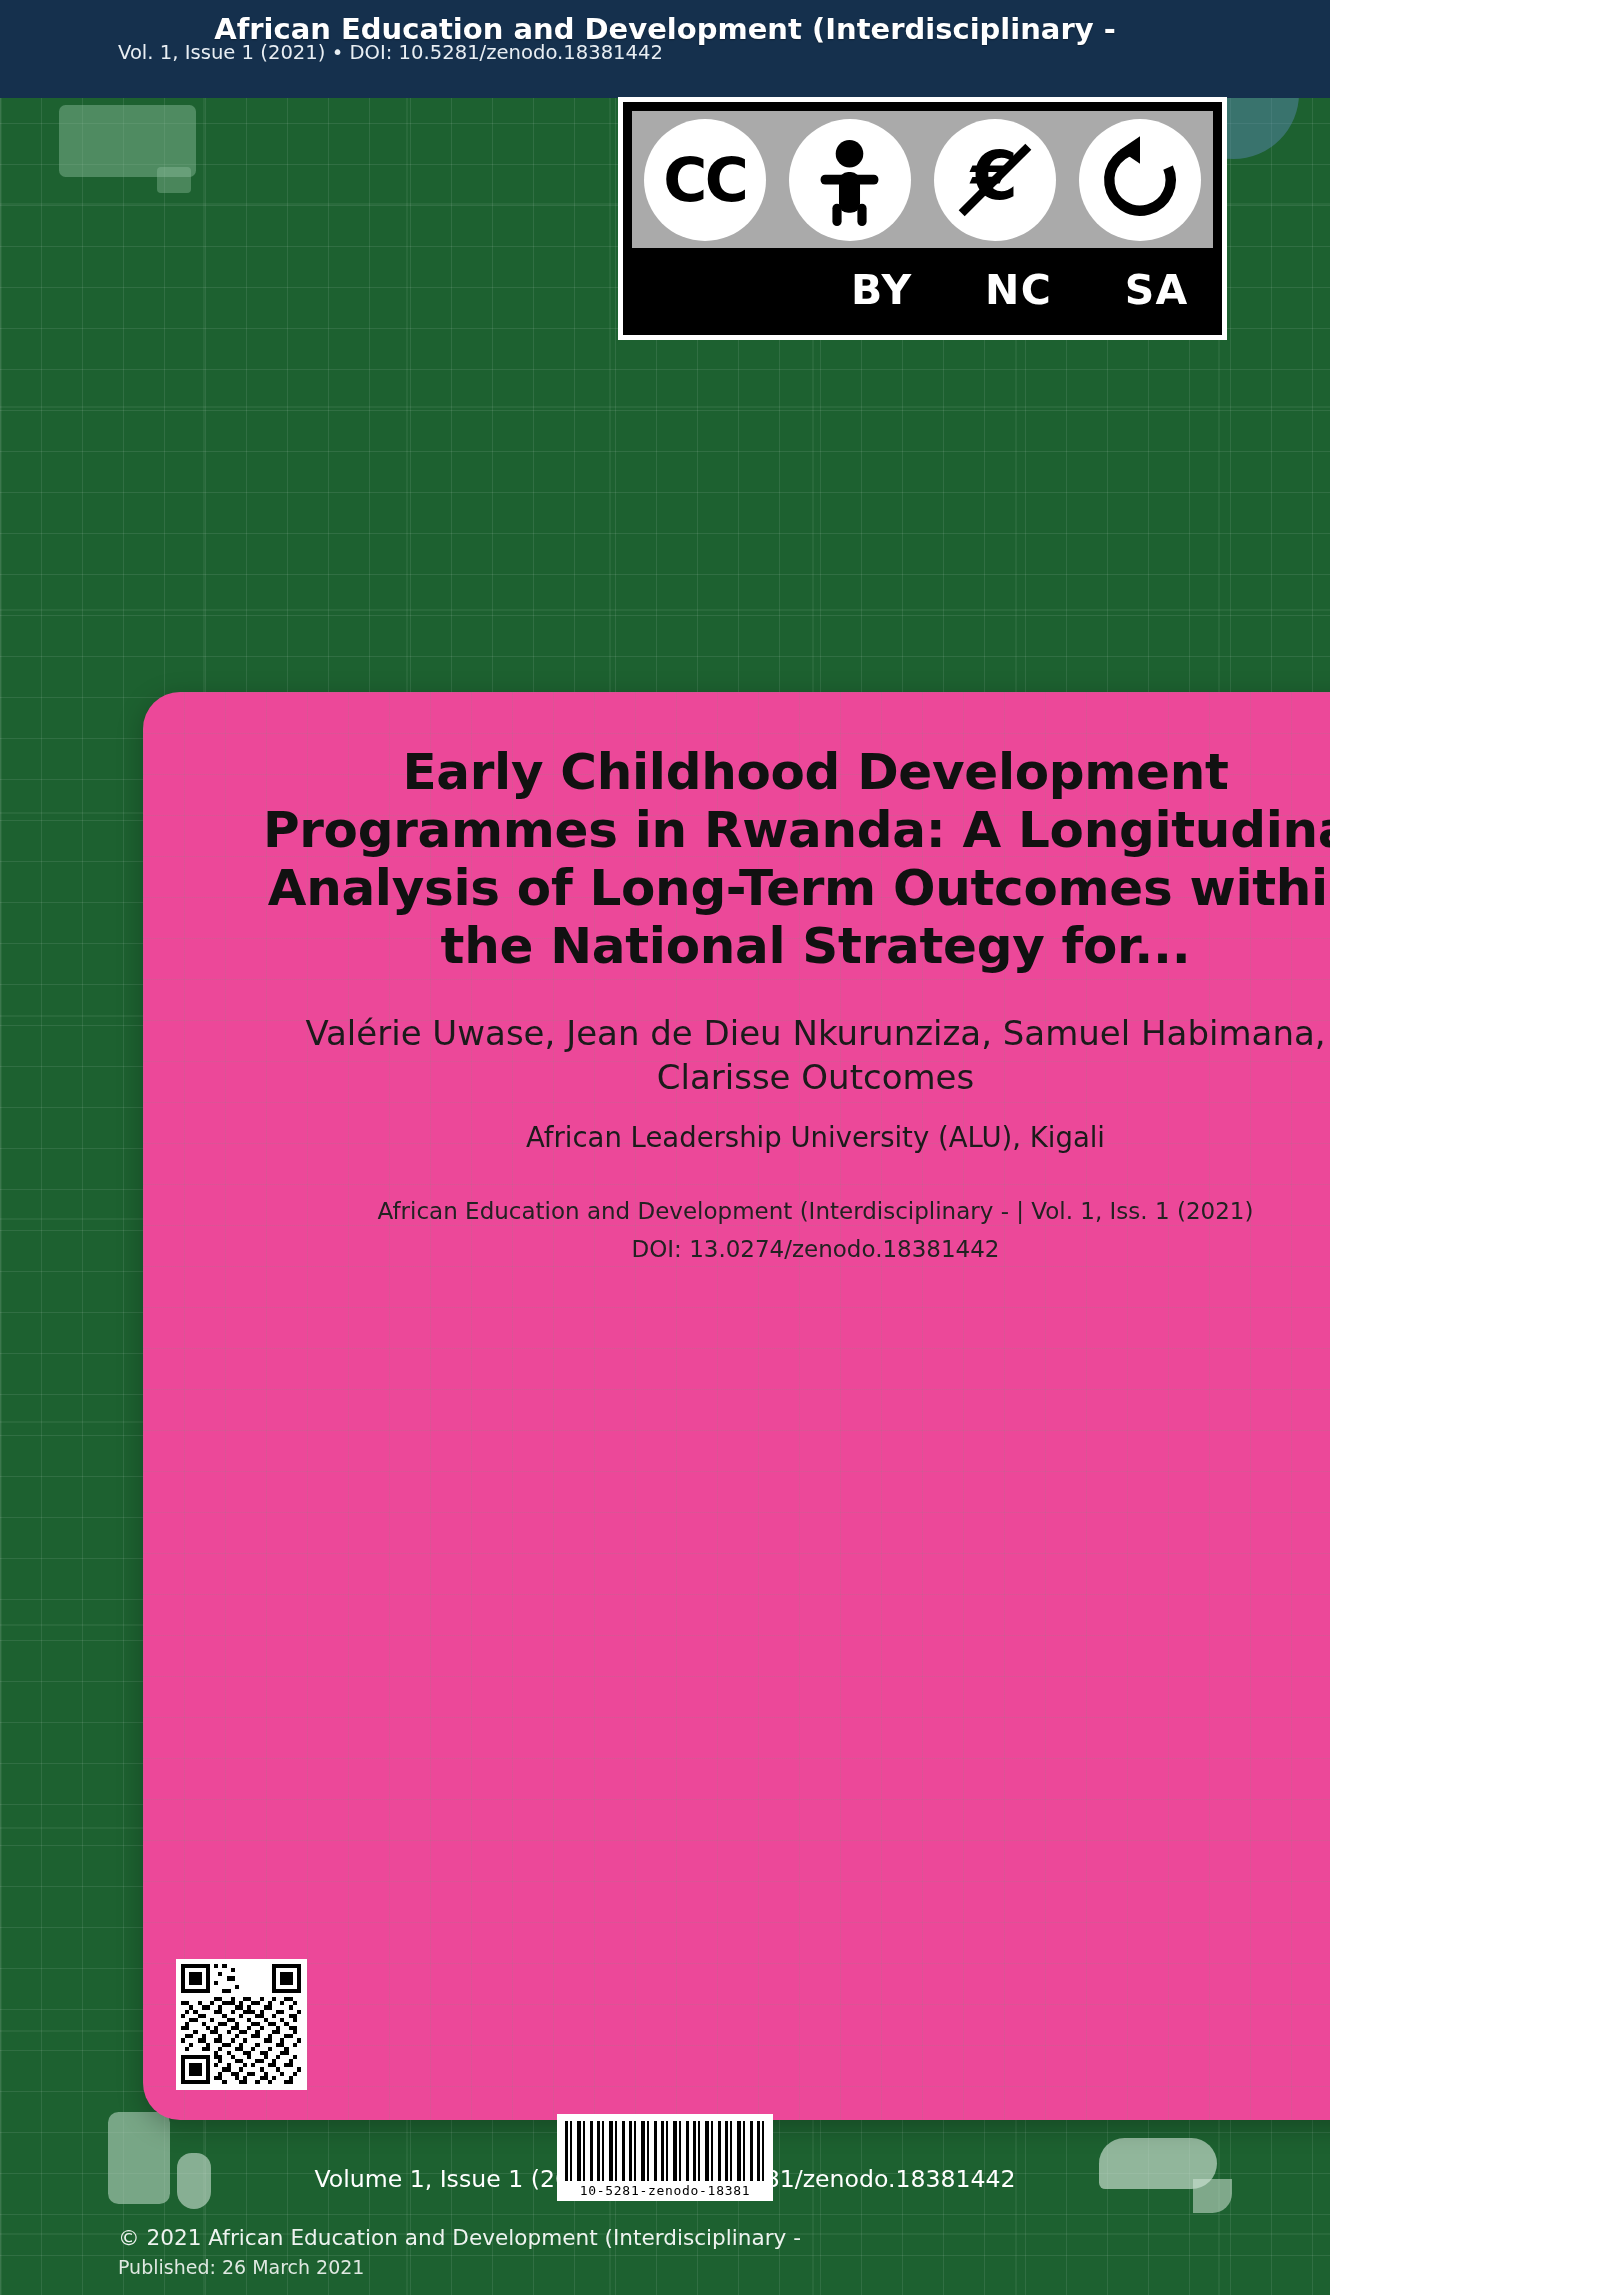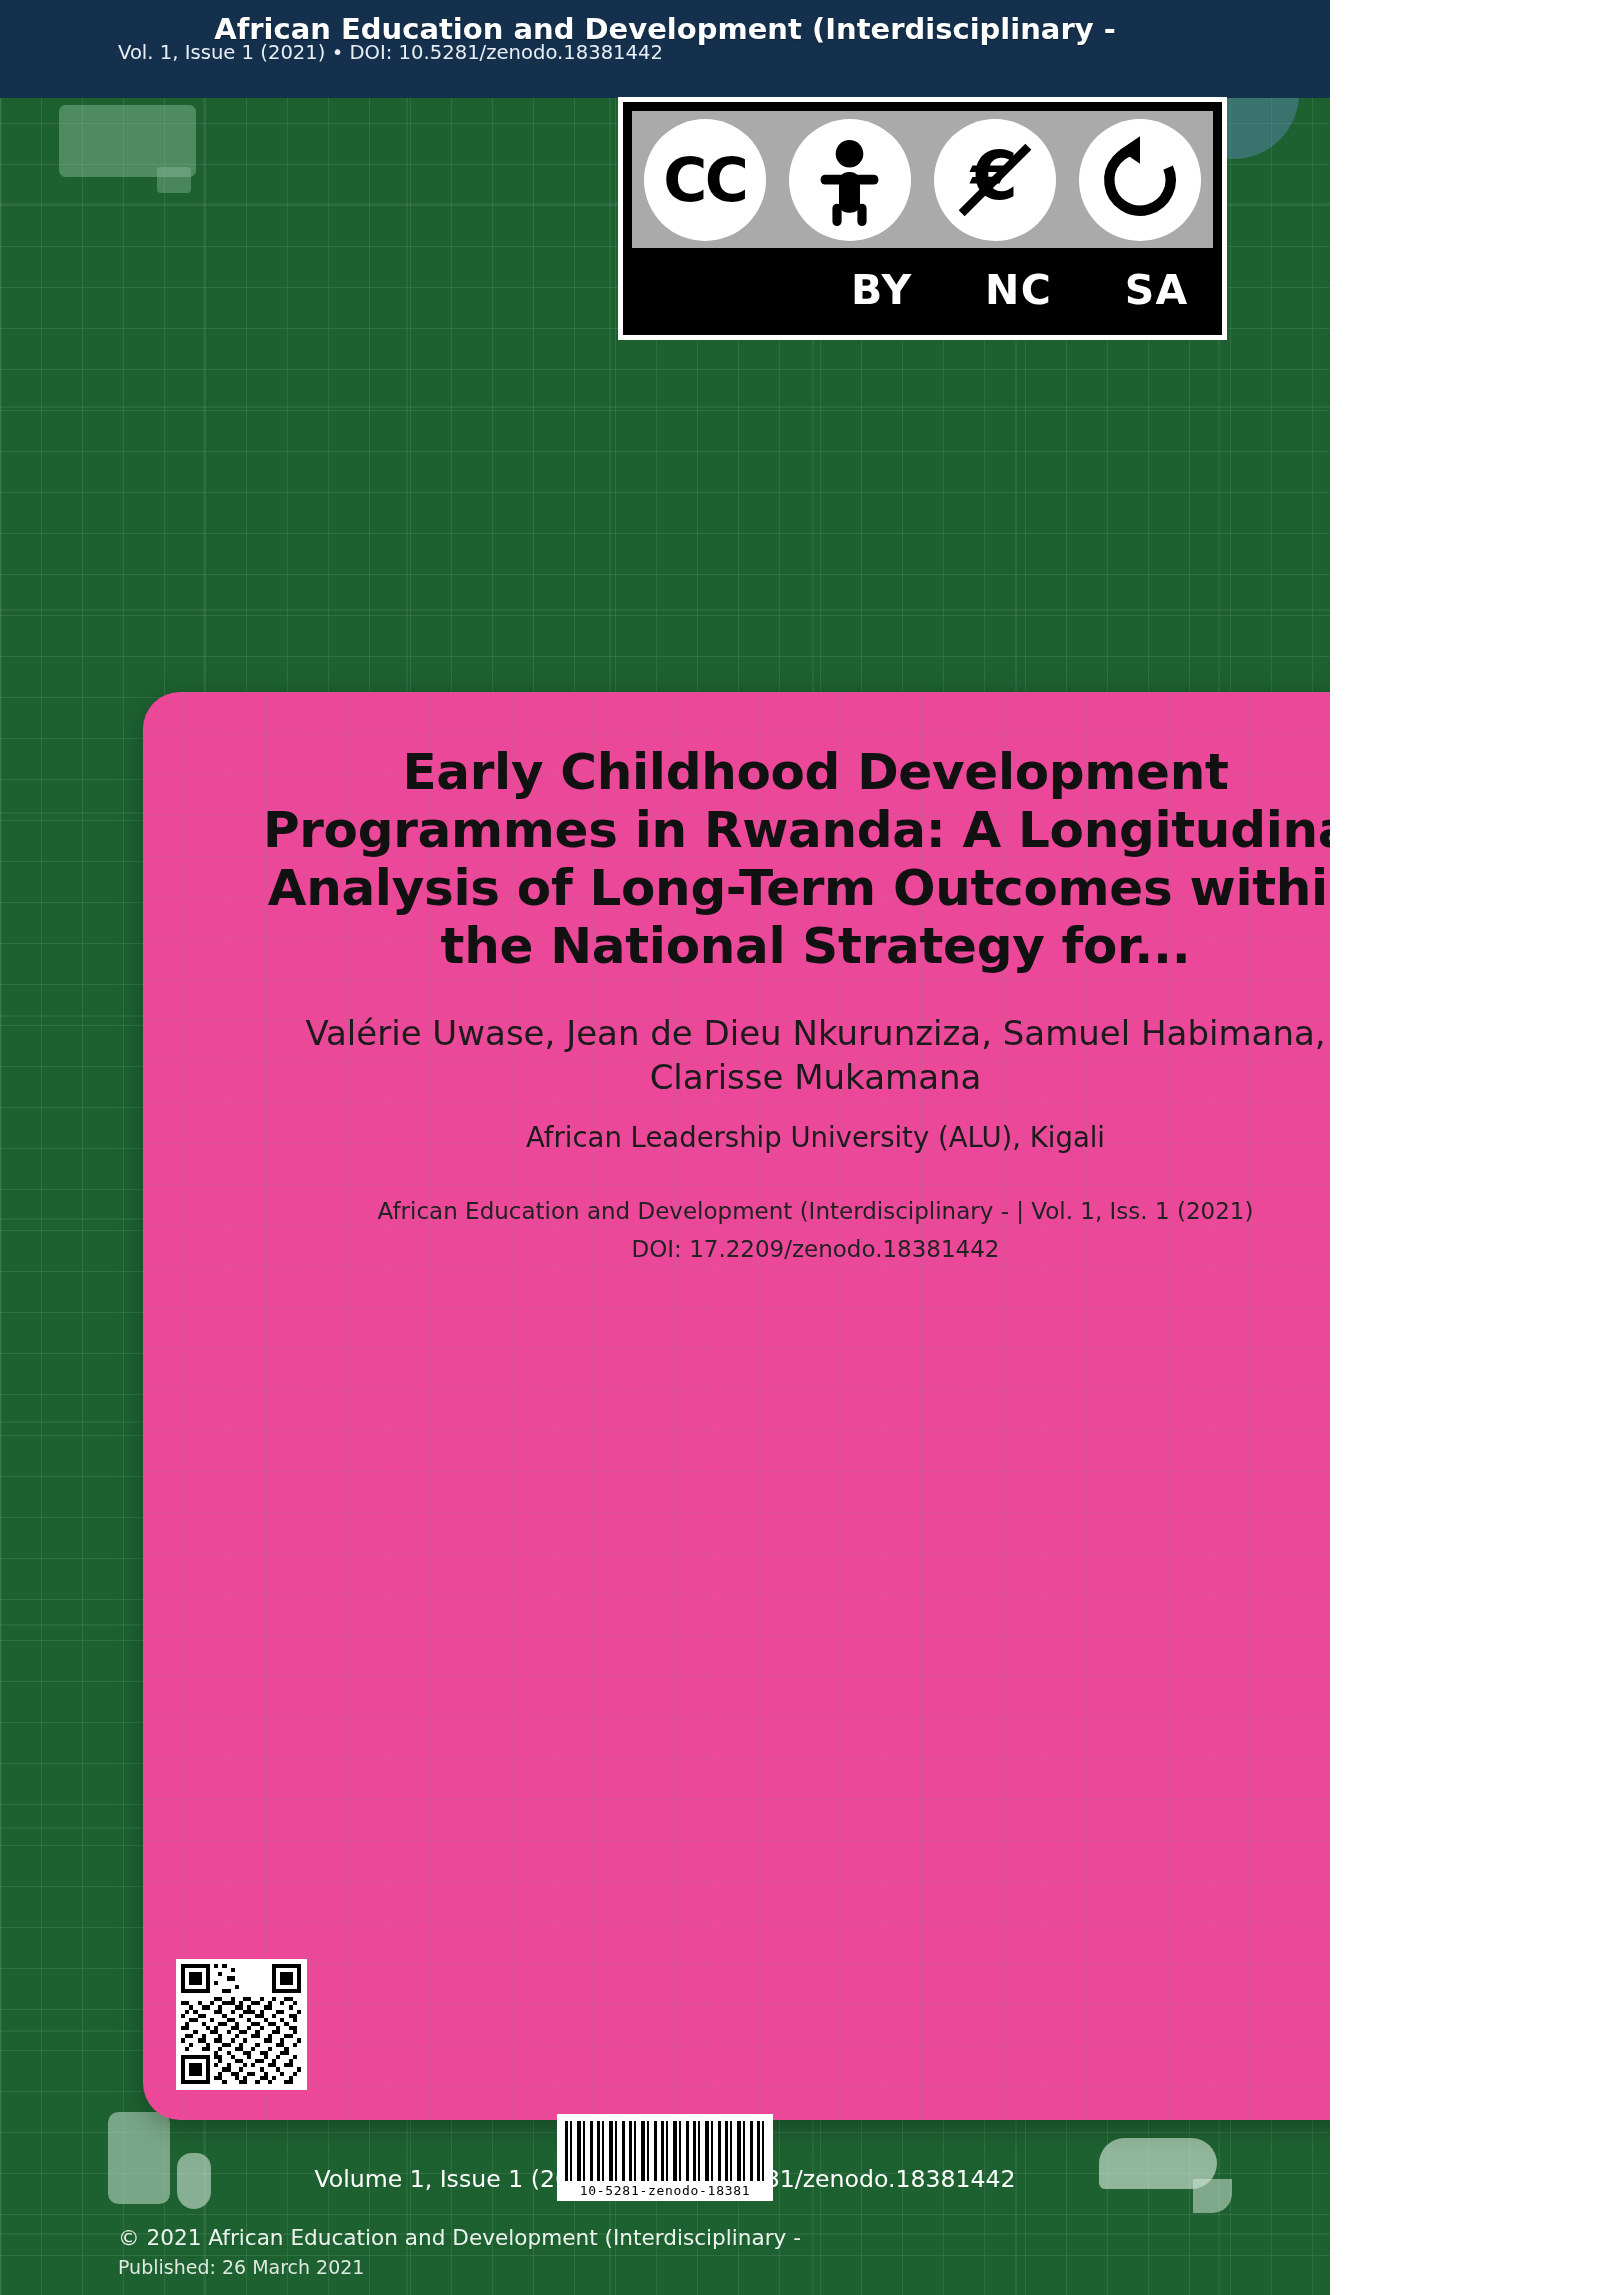--- a/index.html
+++ b/index.html
@@ -392,24 +392,24 @@
       <span>BY</span>
       <span>NC</span>
       <span>SA</span>
     </div>
   </div>
 
   <div class="card">
     <div class="card-grid"></div>
     <div class="card-content">
       <h1 class="paper-title">Early Childhood Development Programmes in Rwanda: A Longitudinal Analysis of Long-Term Outcomes within the National Strategy for...</h1>
-      <div class="authors">Valérie Uwase, Jean de Dieu Nkurunziza, Samuel Habimana, Clarisse Mukamana</div>
+      <div class="authors">Valérie Uwase, Jean de Dieu Nkurunziza, Samuel Habimana, Clarisse Outcomes</div>
       <div class="affiliation">African Leadership University (ALU), Kigali</div>
       <div class="citation">African Education and Development (Interdisciplinary - | Vol. 1, Iss. 1 (2021)</div>
-      <div class="doi-line">DOI: 17.2209/zenodo.18381442</div>
+      <div class="doi-line">DOI: 13.0274/zenodo.18381442</div>
     </div>
 
     <div class="qr">
       <svg width="120" height="120" viewBox="0 0 29 29" shape-rendering="crispEdges" aria-hidden="true">
         <rect width="29" height="29" fill="#ffffff"></rect>
         <g fill="#000000">
           <rect x="0" y="0" width="7" height="1"></rect>
             <rect x="0" y="6" width="7" height="1"></rect>
           <rect x="0" y="0" width="1" height="7"></rect>
             <rect x="6" y="0" width="1" height="7"></rect>

